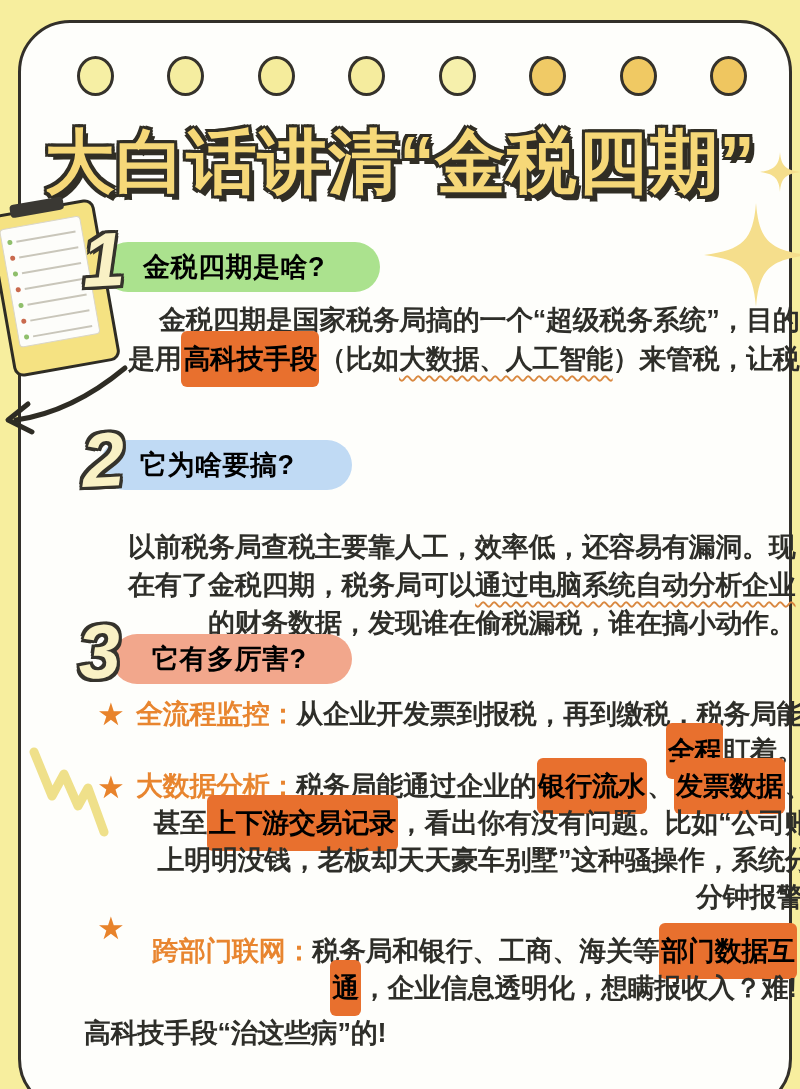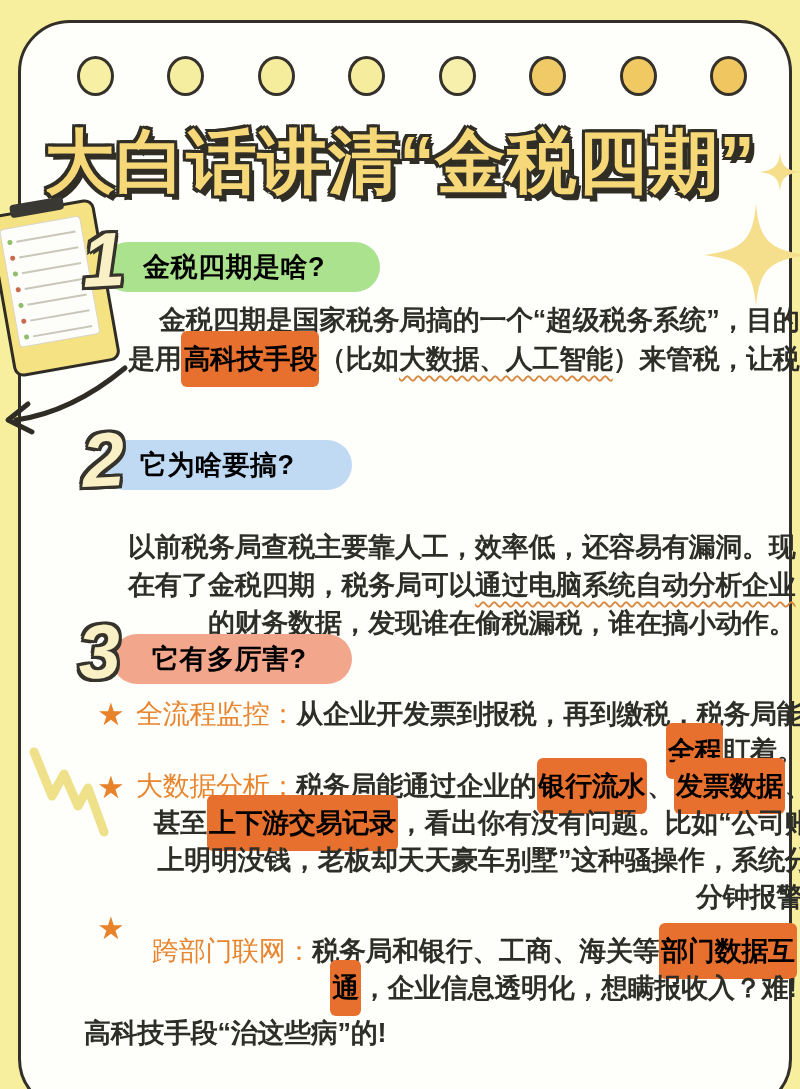--- a/index.html
+++ b/index.html
@@ -32,21 +32,21 @@
                    -3px 0 0 #35332C,3px 0 0 #35332C,0 -3px 0 #35332C,0 3px 0 #35332C;}
   .pill{position:absolute;height:50px;border-radius:26px;display:flex;align-items:center;
         padding-left:40px;font-size:27px;font-weight:800;color:#000000;letter-spacing:0.5px;}
   
   .rich{position:absolute;font-size:27px;color:#2E2E29;font-weight:600;letter-spacing:-0.3px;}
   .tline{white-space:pre;text-align:right;}
   .r-p{}
   .r-hl{background:#E8702E;color:#000000;padding:13px 2px;border-radius:6px;}
   .r-wavy{text-decoration:underline;text-decoration-style:wavy;text-decoration-color:#D98840;
           text-decoration-thickness:2px;text-underline-offset:7px;}
-  .r-lbl{color:#E8852F;font-weight:400;}
+  .r-lbl{color:#E8852F;font-weight:700;}
   .star{position:absolute;font-size:31px;color:#E8832B;line-height:1;}
   #p1{left:128px;top:301px;line-height:39px;}
   #p2{left:128px;top:503px;line-height:38px;margin-top:25px;}
   #b1t{left:136px;top:696px;line-height:37px;}
   #b2t{left:136px;top:768px;line-height:37px;}
   #b3t{left:152px;top:909px;line-height:37px;margin-top:24px;}
   #footer{left:84px;top:1013px;line-height:40px;}
   .svgdec{position:absolute;overflow:visible;}
 </style>
 </head>

